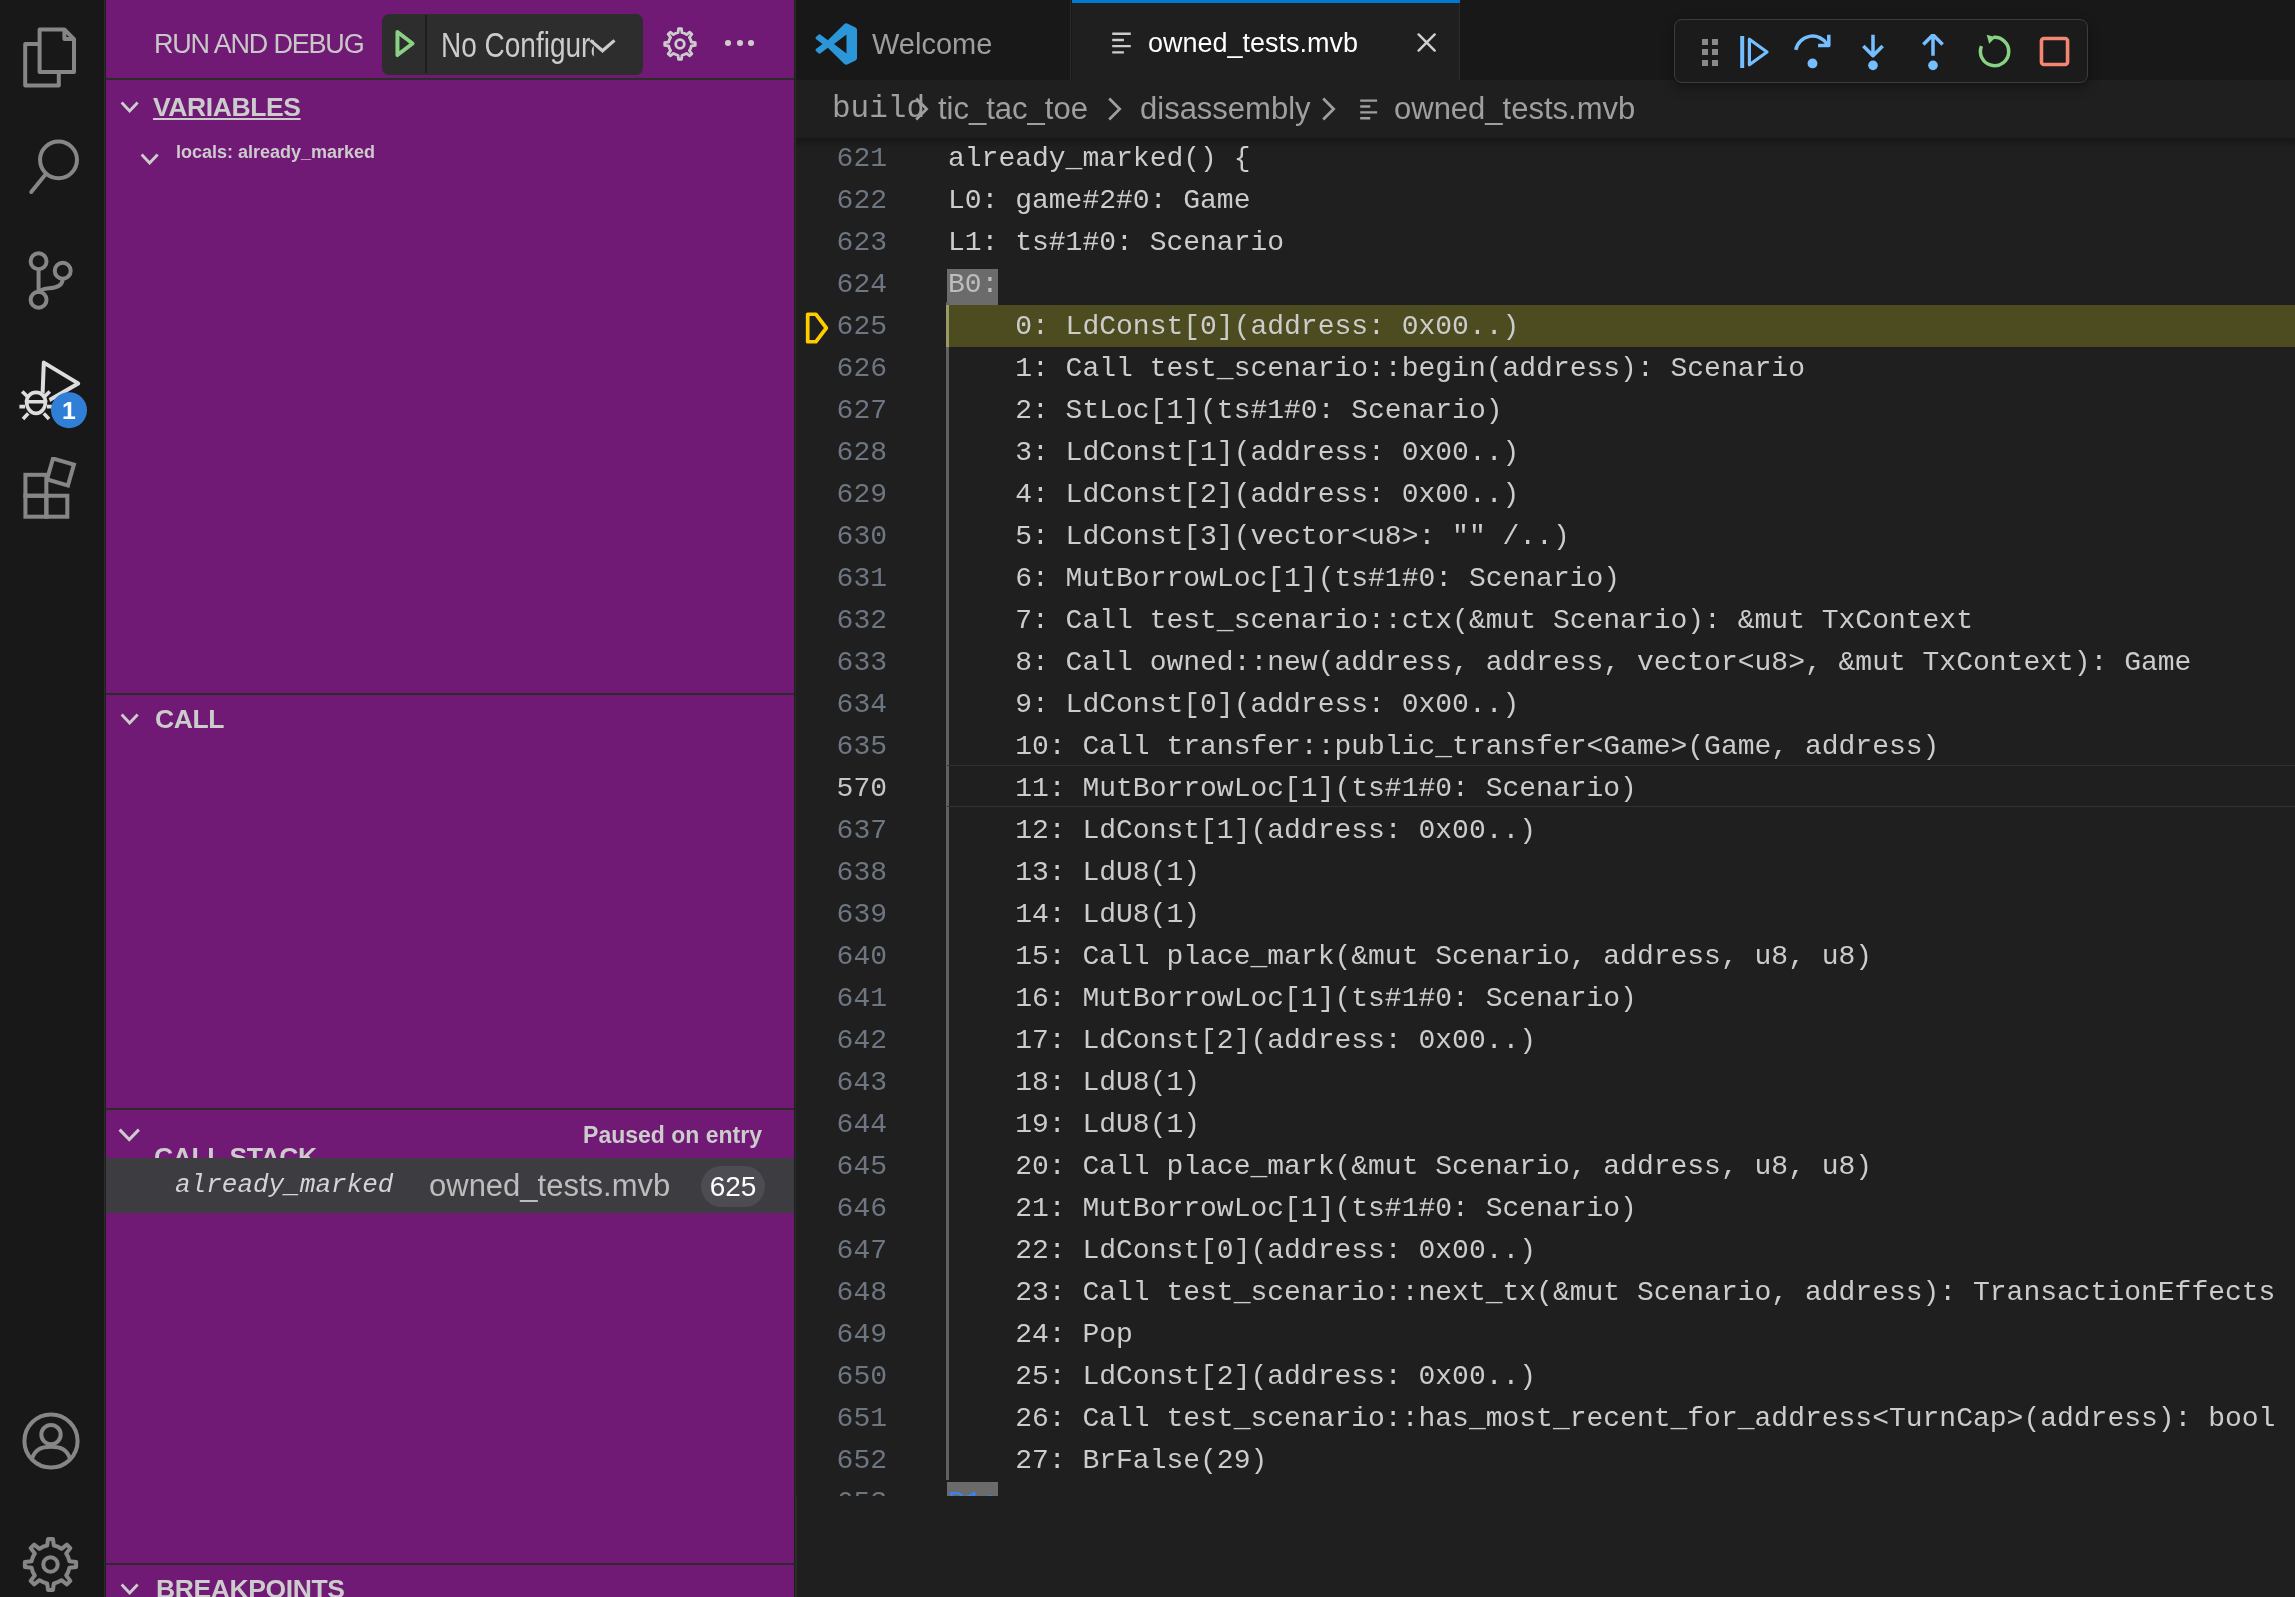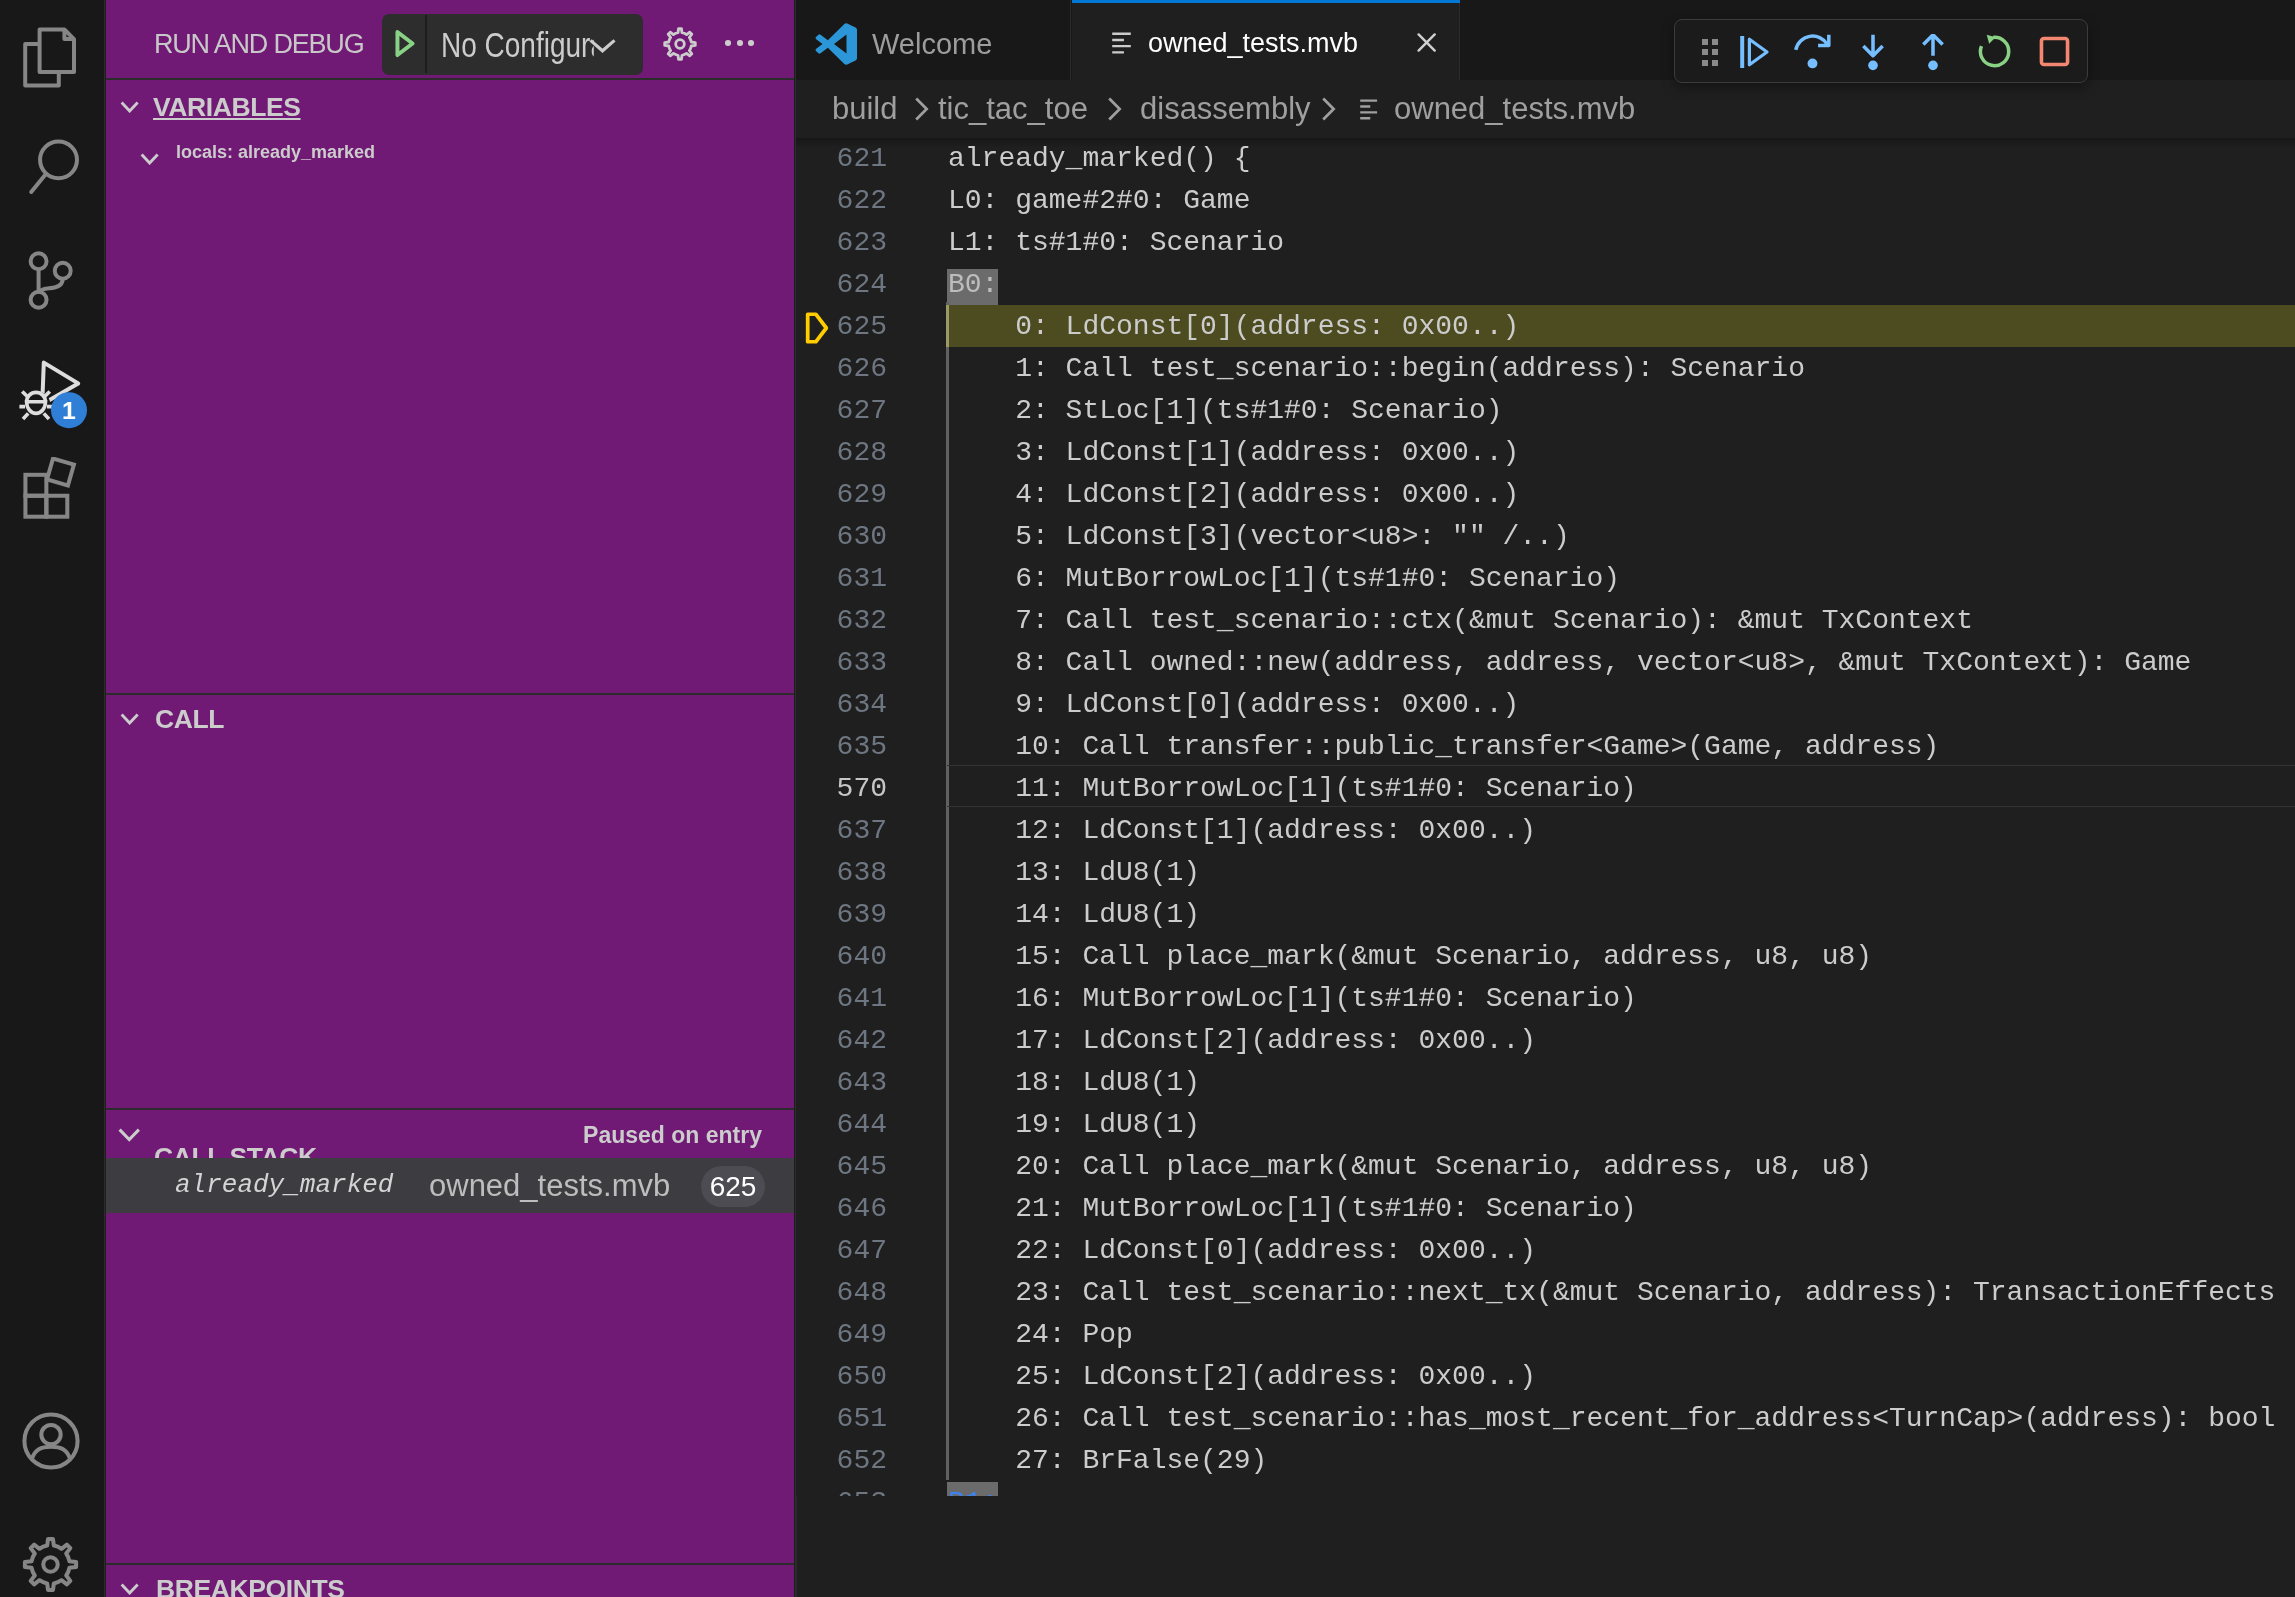--- a/index.html
+++ b/index.html
@@ -143,21 +143,21 @@
   <div class="abs" style="left:276px;top:0;width:388px;height:3.2px;background:#0078d4;"></div>
   <svg class="abs" style="left:315px;top:32px" width="21" height="22" viewBox="0 0 26 27" fill="none" stroke="#cccccc" stroke-width="3">
     <path d="M1.5 2 H24.5 M1.5 9.7 H16 M1.5 17.4 H24.5 M1.5 25.1 H16"></path>
   </svg>
   <div class="abs" style="left:352px;top:28px;font-size:27px;color:#ffffff;">owned_tests.mvb</div>
   <svg class="abs" style="left:621px;top:32px" width="19.3" height="21" viewBox="0 0 24 26" fill="none" stroke="#d0d0d0" stroke-width="3" stroke-linecap="round">
     <path d="M2 3 L22 23 M22 3 L2 23"></path>
   </svg>
 
   <div class="abs" style="left:0;top:80px;width:1499px;height:57px;background:#1f1f1f;"></div>
-  <div class="abs" style="left:36px;top:80px;height:57px;line-height:57px;font-size:31px;color:#9f9f9f;">build</div>
+  <div class="abs" style="left:36px;top:80px;height:57px;line-height:57px;font-size:31px;color:#9f9f9f;font-family:Liberation Mono, monospace;">build</div>
   <svg class="abs" style="left:117px;top:96px" width="17.7" height="26" viewBox="0 0 22 32" fill="none" stroke="#9f9f9f" stroke-width="3.4">
       <path d="M4 3 L17 16 L4 29"></path>
     </svg>
   <div class="abs" style="left:142px;top:80px;height:57px;line-height:57px;font-size:31px;color:#9f9f9f;">tic_tac_toe</div>
   <svg class="abs" style="left:310px;top:96px" width="17.7" height="26" viewBox="0 0 22 32" fill="none" stroke="#9f9f9f" stroke-width="3.4">
       <path d="M4 3 L17 16 L4 29"></path>
     </svg>
   <div class="abs" style="left:336px;top:80px;height:57px;line-height:57px;font-size:31px;color:#9f9f9f;margin-left:8px;">disassembly</div>
   <svg class="abs" style="left:524px;top:96px" width="17.7" height="26" viewBox="0 0 22 32" fill="none" stroke="#9f9f9f" stroke-width="3.4">
       <path d="M4 3 L17 16 L4 29"></path>

